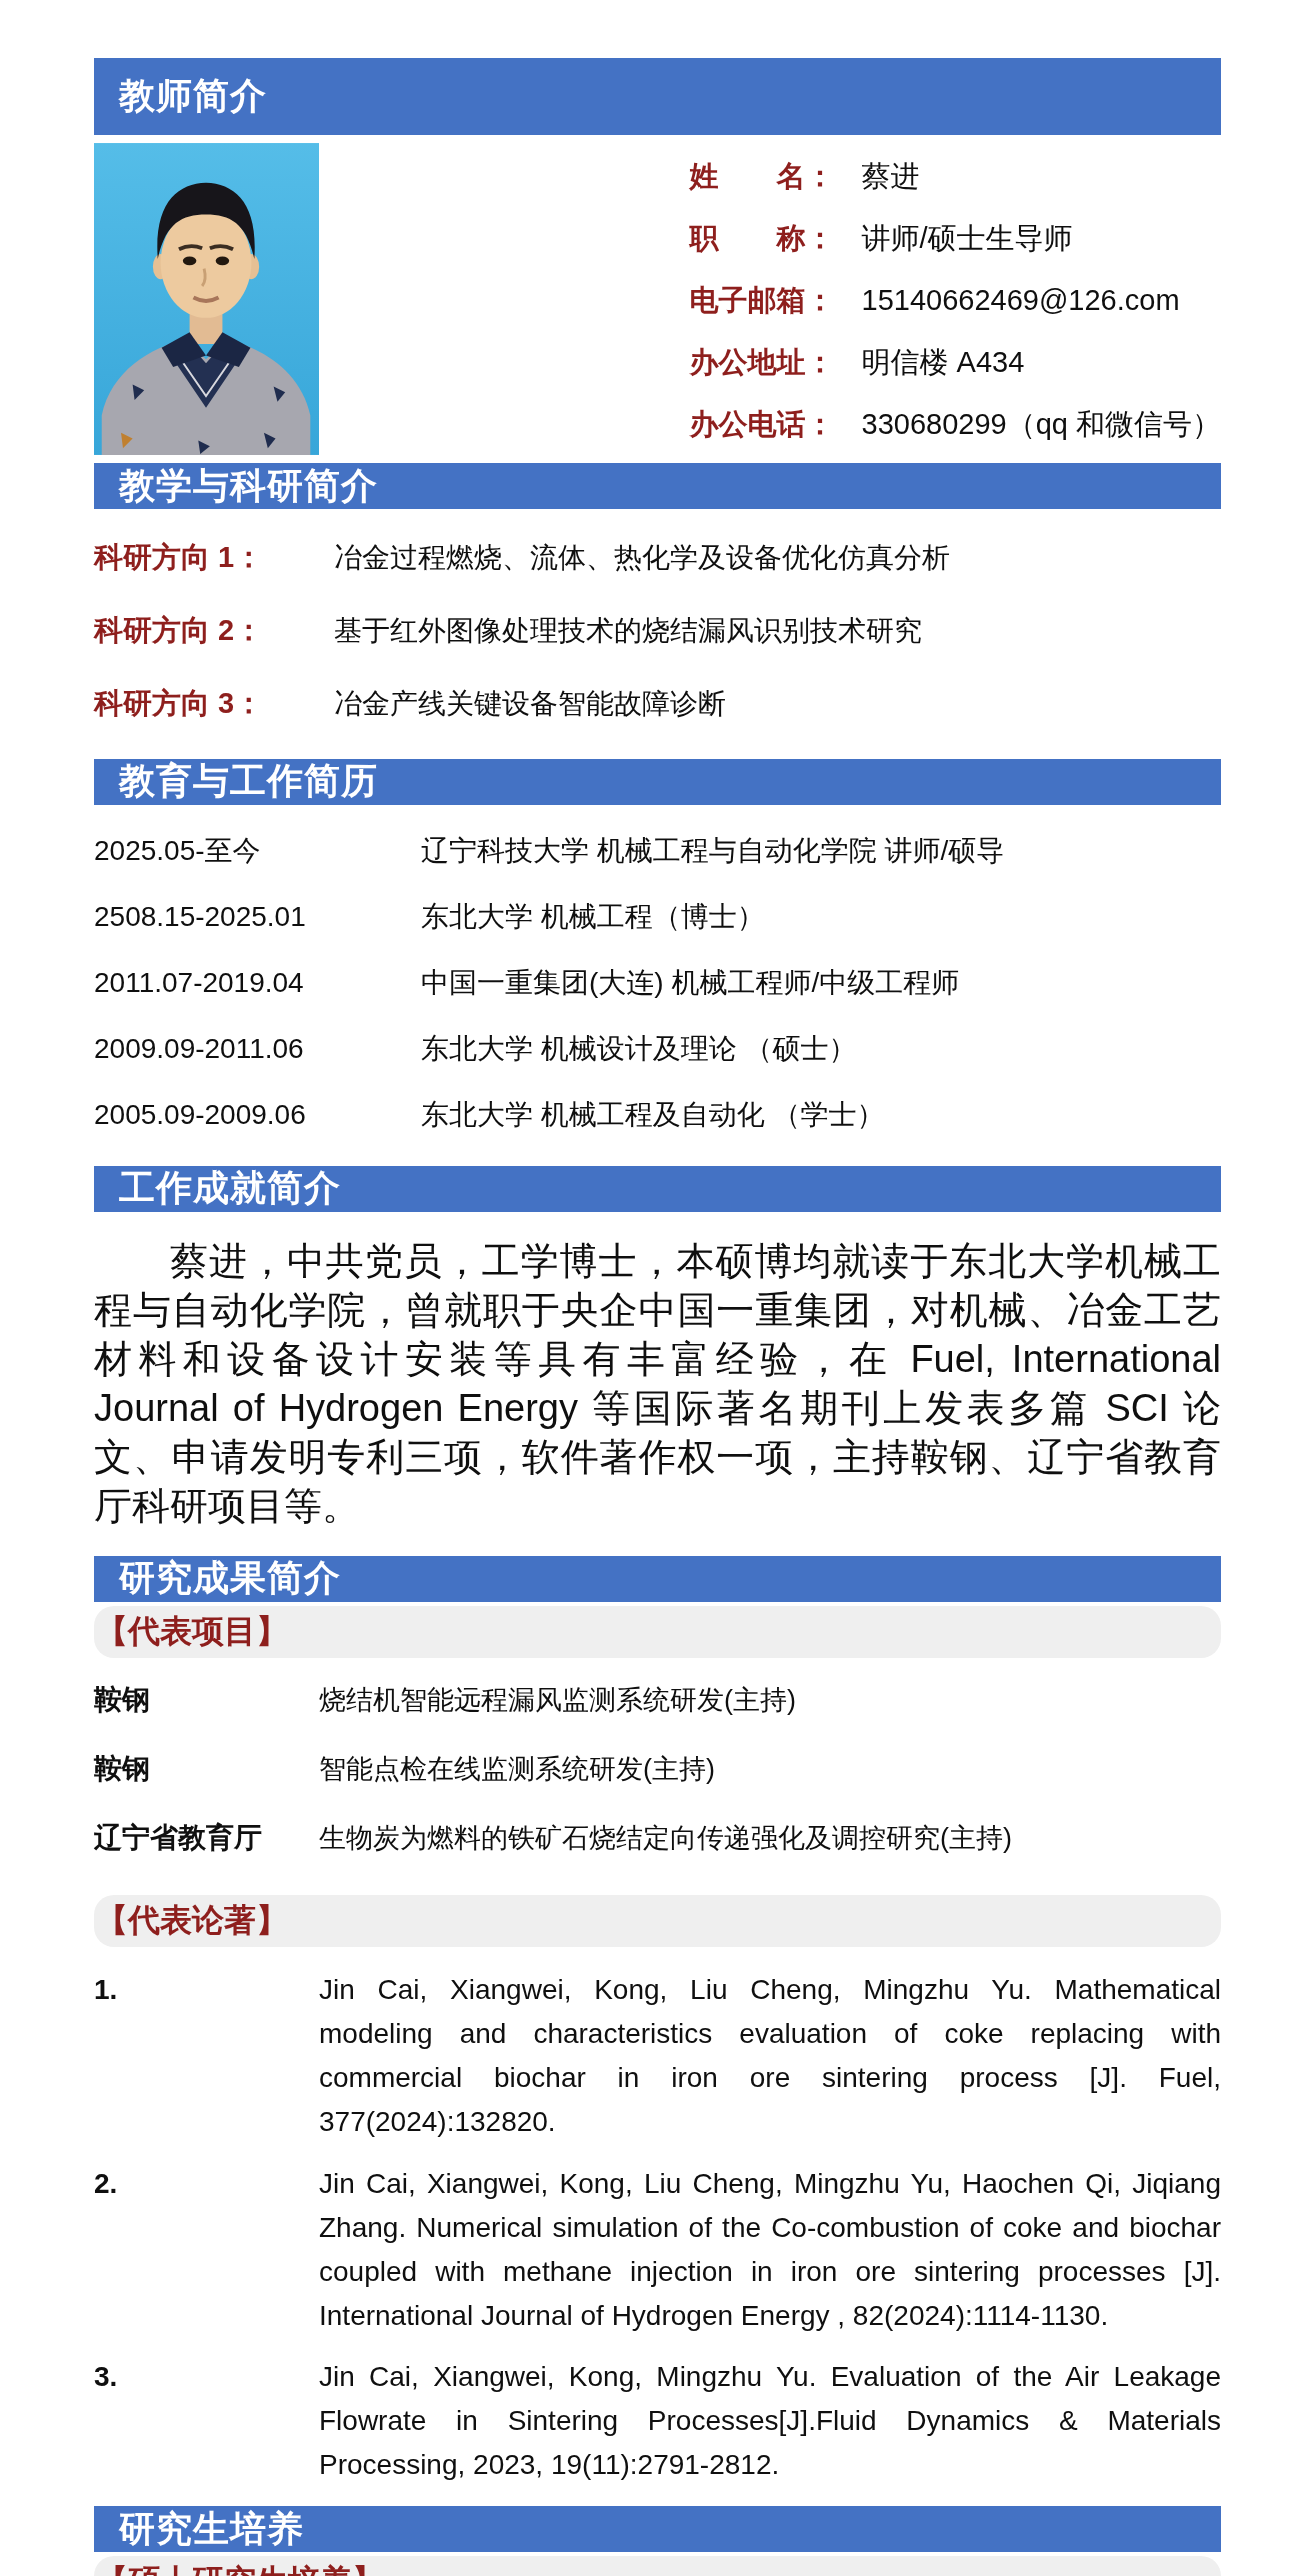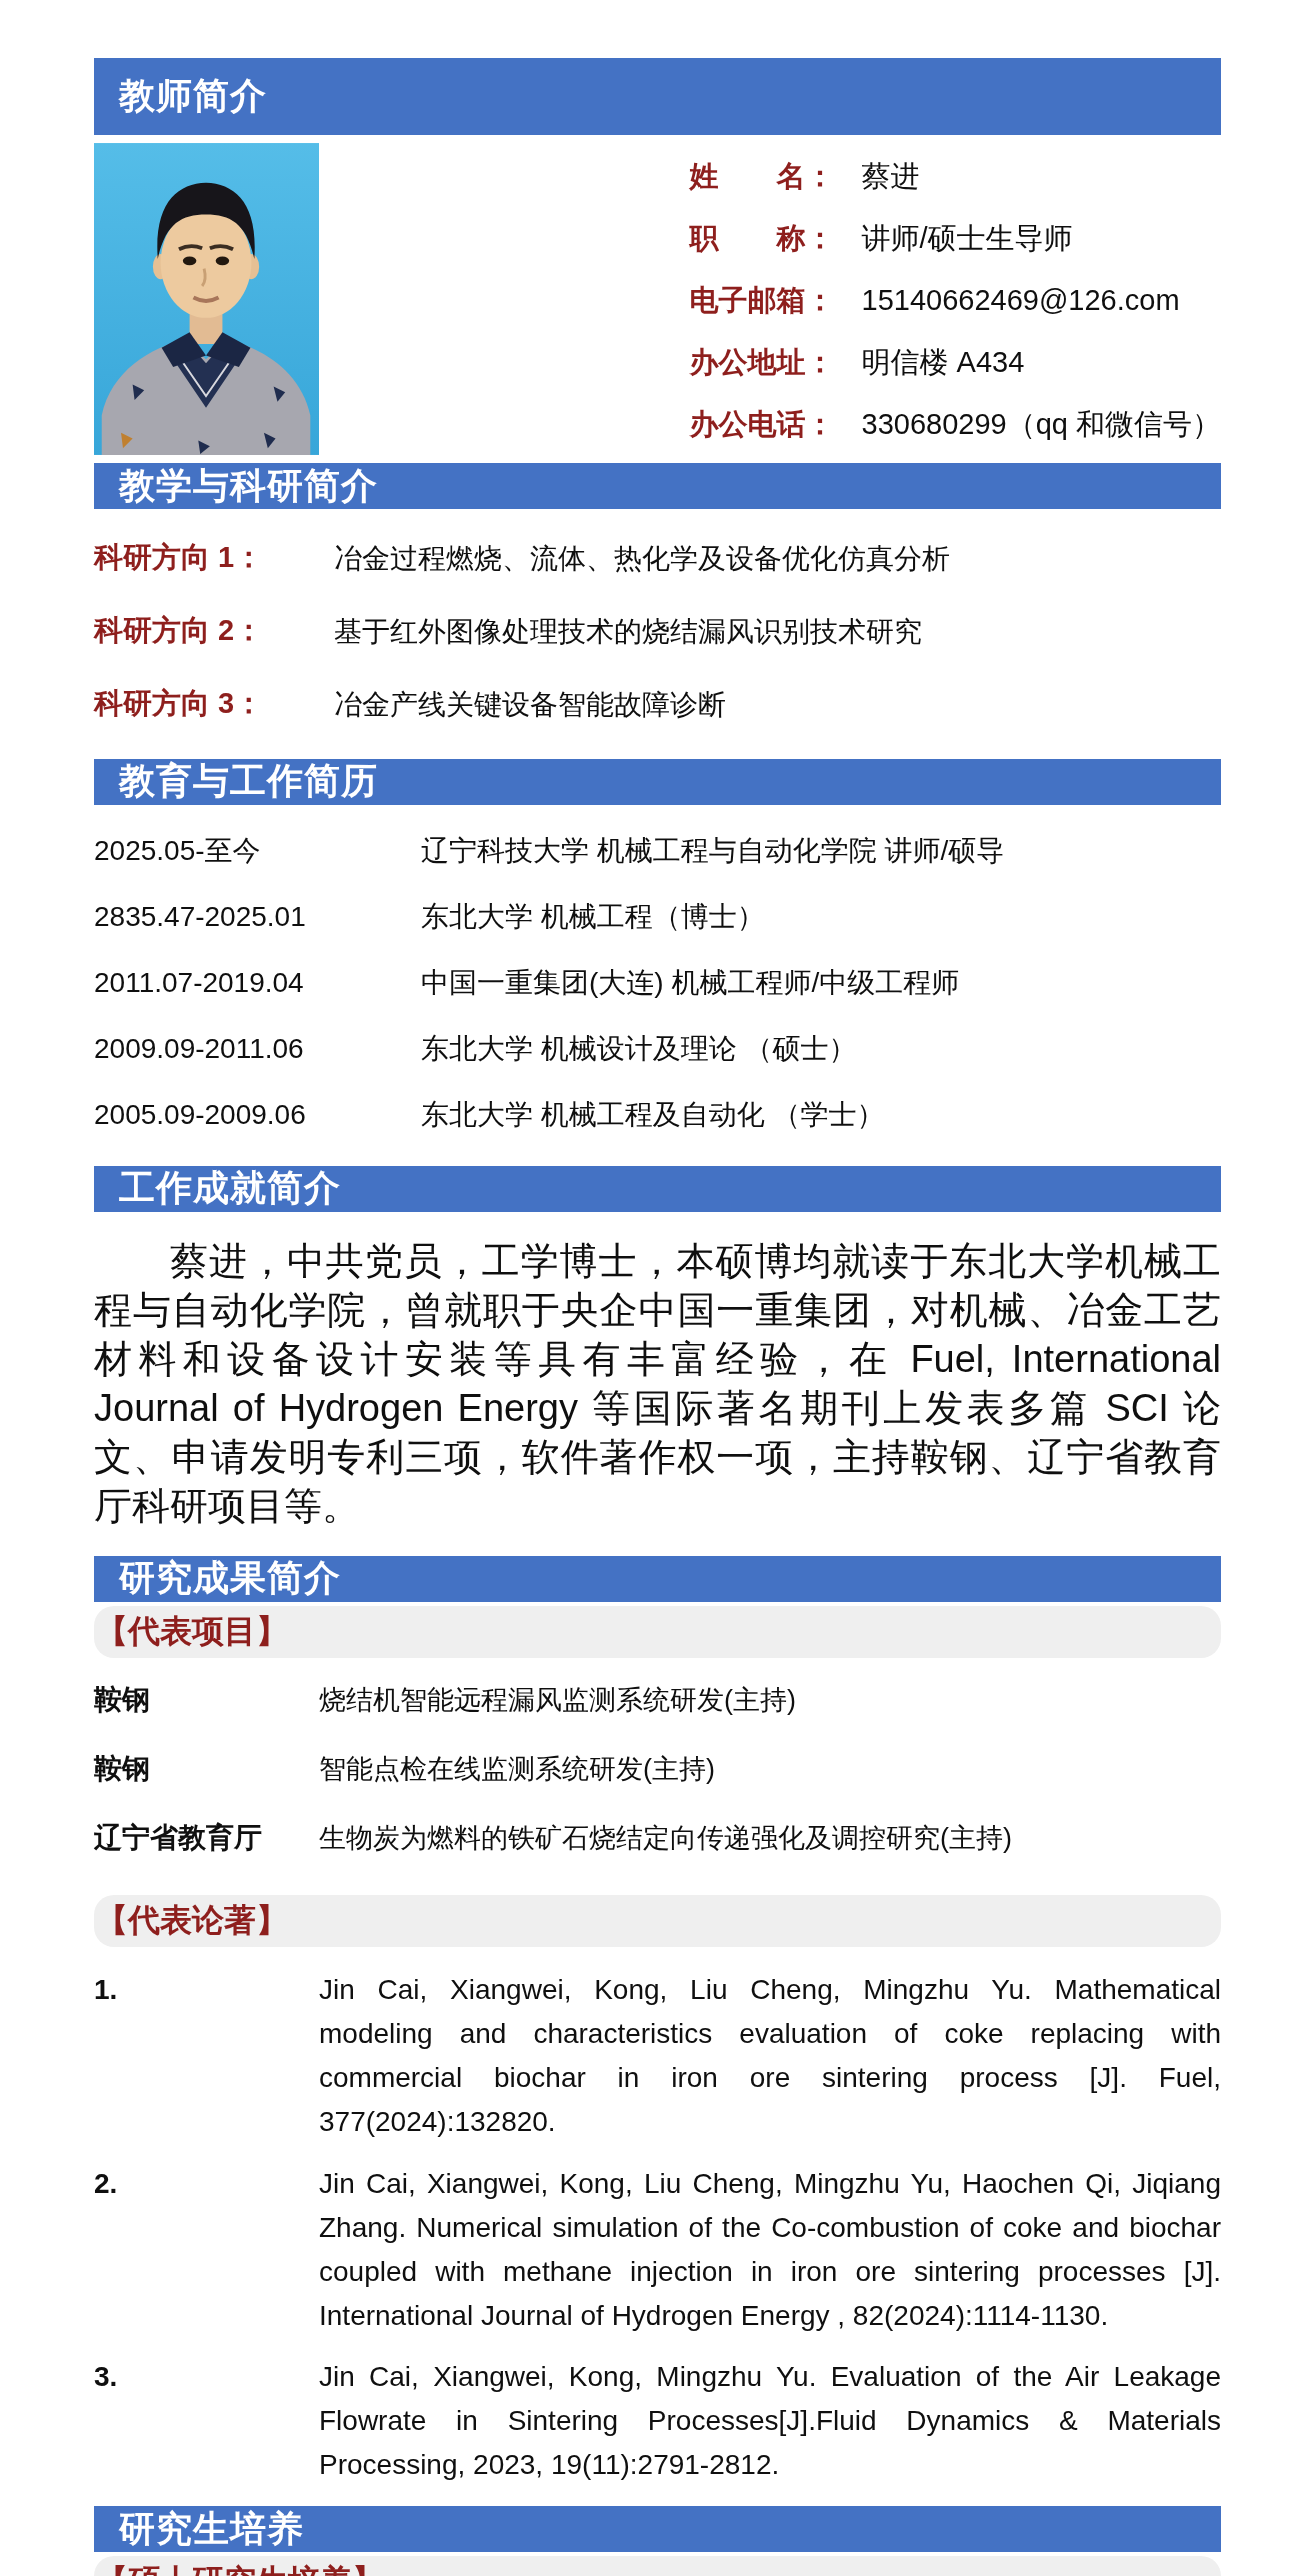--- a/index.html
+++ b/index.html
@@ -29,21 +29,21 @@
   
   .profile-row{display:flex;gap:93px;margin-top:7.7px;justify-content:space-between;}
   .photo{width:225px;height:312px;flex:none;display:block;}
   .fields{display:flex;flex-direction:column;padding-top:2.9px;}
   .field{height:62px;display:flex;align-items:center;font-size:29px;}
   .field-label{color:var(--accent-red);font-weight:700;width:172px;flex:none;}
   .field-value{color:var(--text-black);}
 
   
   .directions{padding:29px 0 11.6px;}
-  .dir{display:flex;align-items:flex-end;margin-bottom:33px;}
+  .dir{display:flex;align-items:center;margin-bottom:33px;}
   .dir:last-child{margin-bottom:23px;}
   .dir-label{color:var(--accent-red);font-weight:700;font-size:29px;width:240px;flex:none;}
   .dir-text{font-size:28px;}
 
   
   .edu-list{padding:27px 0 3.9px;}
   .edu{display:flex;align-items:baseline;margin-bottom:28px;font-size:28px;}
   .edu-period{width:327px;flex:none;}
 
   
@@ -171,21 +171,21 @@
 
   <div class="bar">
     <span>教育与工作简历</span>
   </div>
   <div class="edu-list">
     <div class="edu">
       <span class="edu-period">2025.05-至今</span>
       <span class="edu-detail">辽宁科技大学 机械工程与自动化学院 讲师/硕导</span>
     </div>
     <div class="edu">
-      <span class="edu-period">2835.47-2025.01</span>
+      <span class="edu-period">2508.15-2025.01</span>
       <span class="edu-detail">东北大学 机械工程（博士）</span>
     </div>
     <div class="edu">
       <span class="edu-period">2011.07-2019.04</span>
       <span class="edu-detail">中国一重集团(大连) 机械工程师/中级工程师</span>
     </div>
     <div class="edu">
       <span class="edu-period">2009.09-2011.06</span>
       <span class="edu-detail">东北大学 机械设计及理论 （硕士）</span>
     </div>

